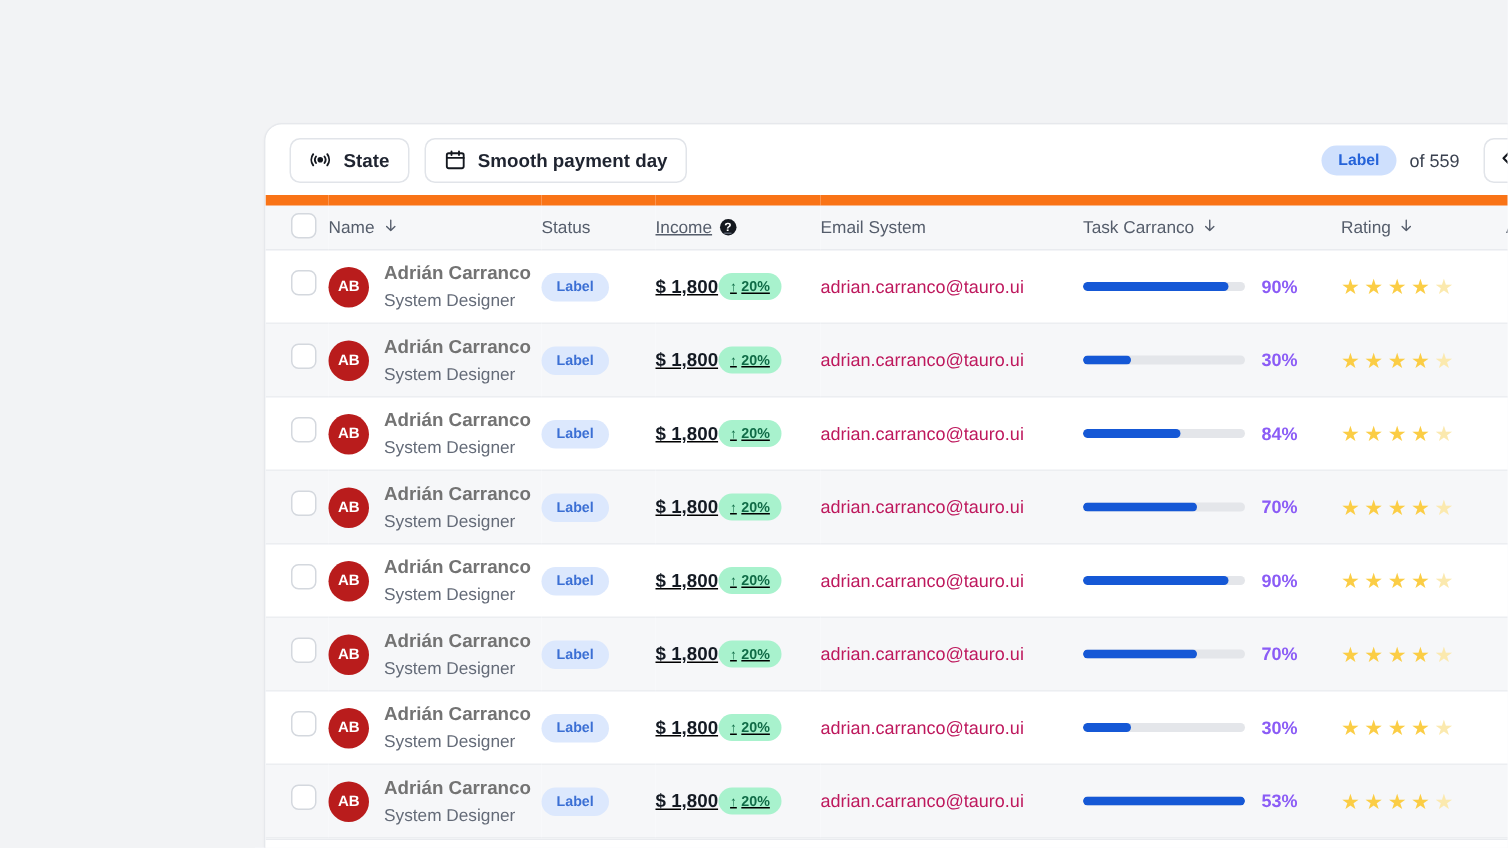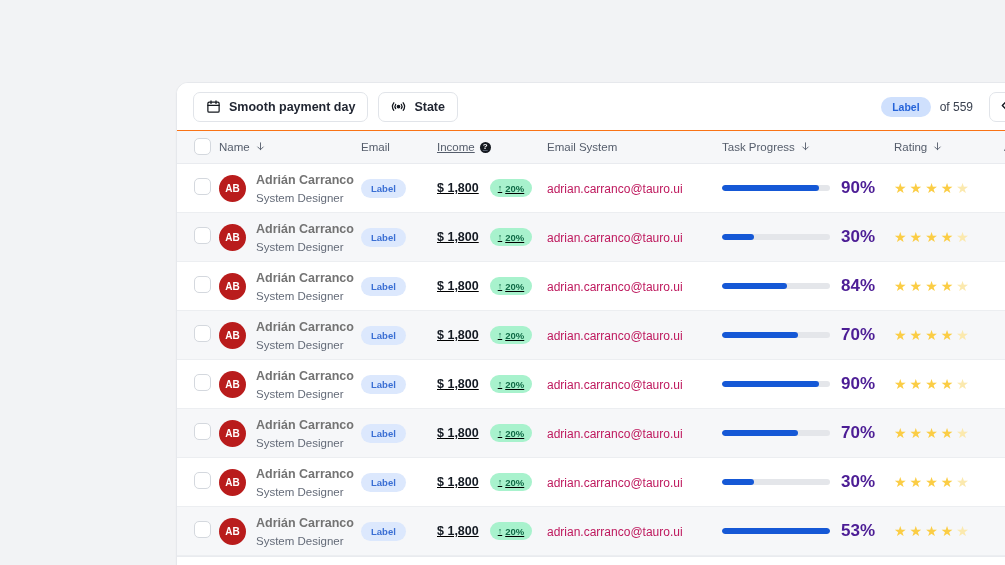--- a/index.html
+++ b/index.html
@@ -91,21 +91,21 @@
   }
 
   
   table.grid {
     width: 100%;
     border-collapse: collapse;
     table-layout: fixed;
   }
   .grid thead th {
     background: #f6f7f9;
-    border-top: 1px solid #f97316;
+    border-top: 7px solid #f97316;
     border-bottom: 1px solid #e9ebef;
     height: 33px;
     font-size: 11.5px;
     font-weight: 400;
     color: #555d6b;
     text-align: left;
     padding: 0;
     vertical-align: middle;
   }
   .grid tbody td {
@@ -159,40 +159,40 @@
   .p-name { font-size: 12.5px; font-weight: 700; color: #737373; line-height: 1.25; white-space: nowrap; }
   .p-role { font-size: 11.5px; color: #646b78; line-height: 1.25; white-space: nowrap; }
 
   .badge-label {
     display: inline-flex; align-items: center; justify-content: center;
     height: 19px; padding: 0 10px; border-radius: 9.5px;
     background: #dce8fd; color: #3b6fd4;
     font-size: 9.5px; font-weight: 700;
   }
 
-  .income-wrap { display: flex; align-items: center; gap: 11px; }
+  .income-wrap { display: flex; align-items: center; }
   .income-val { font-size: 12.5px; color: #141a23; font-weight: 600; white-space: nowrap; }
   .badge-delta {
     display: inline-flex; align-items: center; gap: 3px;
     height: 18px; padding: 0 8px; border-radius: 9px;
     background: #a8f2cd; color: #0f6b46;
     font-size: 9.5px; font-weight: 700;
   }
   .badge-delta .arr { font-size: 9px; line-height: 1; }
 
   .email { font-size: 12px; color: #be185d; white-space: nowrap; }
 
   .prog-wrap { display: flex; align-items: center; gap: 11px; }
   .bar {
     flex: 0 0 auto;
     width: 108px; height: 6px; border-radius: 3px;
     background: #e4e6ea; overflow: hidden;
   }
   .bar > i { display: block; height: 100%; border-radius: 3px; background: #1558d6; }
-  .prog-pct { font-size: 17px; font-weight: 700; color: #4c1d95; white-space: nowrap; }
+  .prog-pct { font-size: 12px; font-weight: 700; color: #8b5cf6; white-space: nowrap; }
 
   .stars { display: flex; gap: 3px; font-size: 14px; line-height: 1; }
   .star-on  { color: #fbcd45; }
   .star-off { color: #fbe9ae; }
 
   .trash-btn {
     width: 22px; height: 22px;
     display: inline-flex; align-items: center; justify-content: center;
     background: none; border: 0; cursor: pointer; color: #3c4451;
   }
@@ -217,42 +217,42 @@
   .f-spacer { flex: 1 1 auto; }
 </style>
 </head>
 <body>
 
 <div id="app">
 
   <div class="card">
 
     <div class="toolbar">
-
-      <button class="tb-btn">
-        <span class="ic">
-          <svg width="15" height="15" viewBox="0 0 24 24" fill="none" stroke="#14181f" stroke-width="2" stroke-linecap="round" stroke-linejoin="round">
-            <rect x="3" y="5" width="18" height="16" rx="2"></rect>
-            <path d="M3 10h18M8 3v4M16 3v4"></path>
-          </svg>
-        </span>
-        <span>Smooth payment day</span>
-      </button>
 
       <button class="tb-btn">
         <span class="ic">
           <svg width="15" height="15" viewBox="0 0 24 24" fill="none" stroke="#14181f" stroke-width="2" stroke-linecap="round" stroke-linejoin="round">
             <circle cx="12" cy="12" r="2" fill="#14181f"></circle>
             <path d="M7.5 8.5a6 6 0 0 0 0 7M16.5 8.5a6 6 0 0 1 0 7"></path>
             <path d="M4.5 6a10 10 0 0 0 0 12M19.5 6a10 10 0 0 1 0 12"></path>
           </svg>
         </span>
         <span>State</span>
       </button>
 
+      <button class="tb-btn">
+        <span class="ic">
+          <svg width="15" height="15" viewBox="0 0 24 24" fill="none" stroke="#14181f" stroke-width="2" stroke-linecap="round" stroke-linejoin="round">
+            <rect x="3" y="5" width="18" height="16" rx="2"></rect>
+            <path d="M3 10h18M8 3v4M16 3v4"></path>
+          </svg>
+        </span>
+        <span>Smooth payment day</span>
+      </button>
+
       <div class="tb-spacer"></div>
 
       <div class="pager">
         <span class="chip-label">Label</span>
         <span class="pager-count">of 559</span>
       </div>
 
       <button class="pg-btn">
         <span>
           <svg width="13" height="13" viewBox="0 0 24 24" fill="none" stroke="#14181f" stroke-width="2.6" stroke-linecap="round" stroke-linejoin="round">
@@ -273,37 +273,37 @@
               <span>Name</span>
               <span>
                 <svg width="11" height="11" viewBox="0 0 24 24" fill="none" stroke="#555d6b" stroke-width="2" stroke-linecap="round" stroke-linejoin="round">
                     <path d="M12 4v15M6 13l6 6 6-6"></path>
                   </svg>
               </span>
             </span>
           </th>
           <th class="c-stat">
             <span class="th-in">
-                <span>Email</span>
+                <span>Status</span>
               </span>
           </th>
           <th class="c-inc">
             <span class="th-in">
               <span>Income</span>
               <span class="th-q">?</span>
             </span>
           </th>
           <th class="c-mail">
             <span class="th-in">
                 <span>Email System</span>
               </span>
           </th>
           <th class="c-prog">
             <span class="th-in">
-              <span>Task Progress</span>
+              <span>Task Carranco</span>
               <span>
                 <svg width="11" height="11" viewBox="0 0 24 24" fill="none" stroke="#555d6b" stroke-width="2" stroke-linecap="round" stroke-linejoin="round">
                     <path d="M12 4v15M6 13l6 6 6-6"></path>
                   </svg>
               </span>
             </span>
           </th>
           <th class="c-rate">
             <span class="th-in">
               <span>Rating</span>

